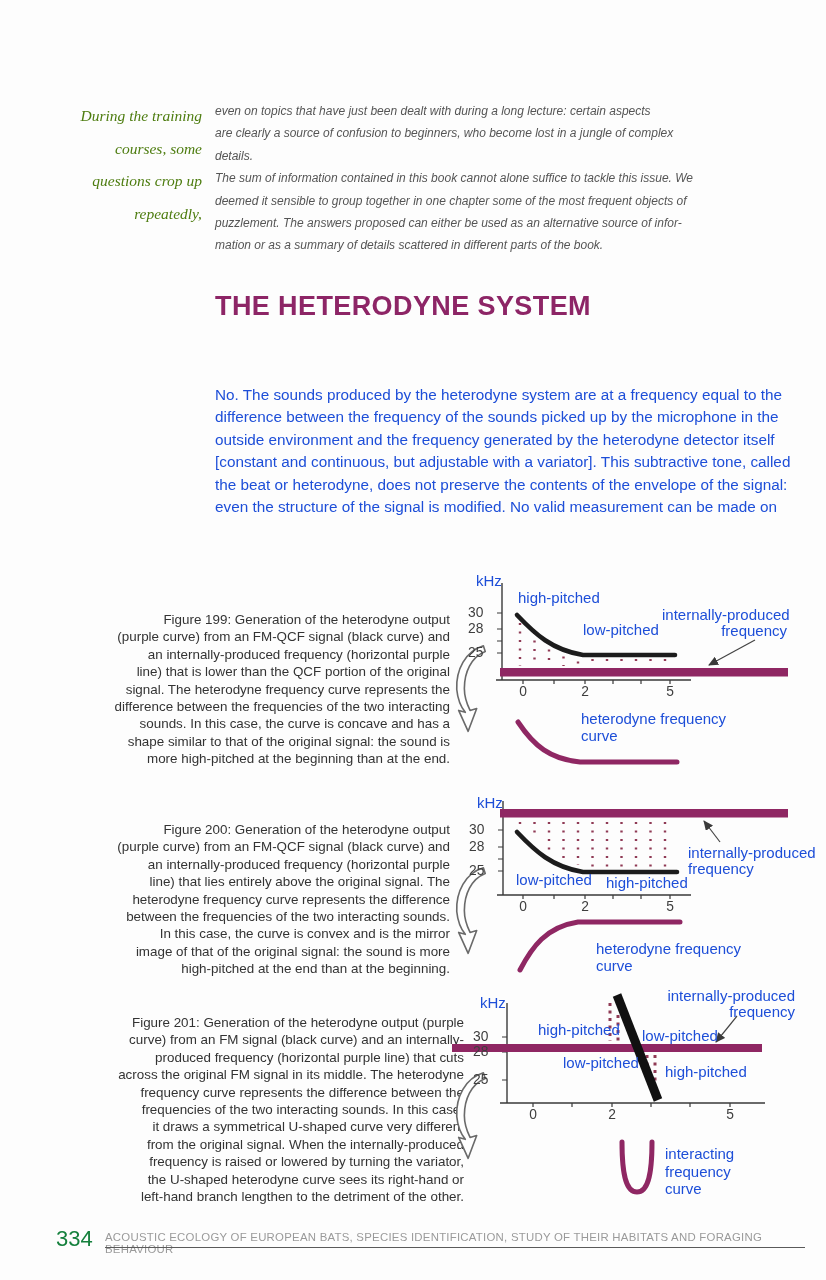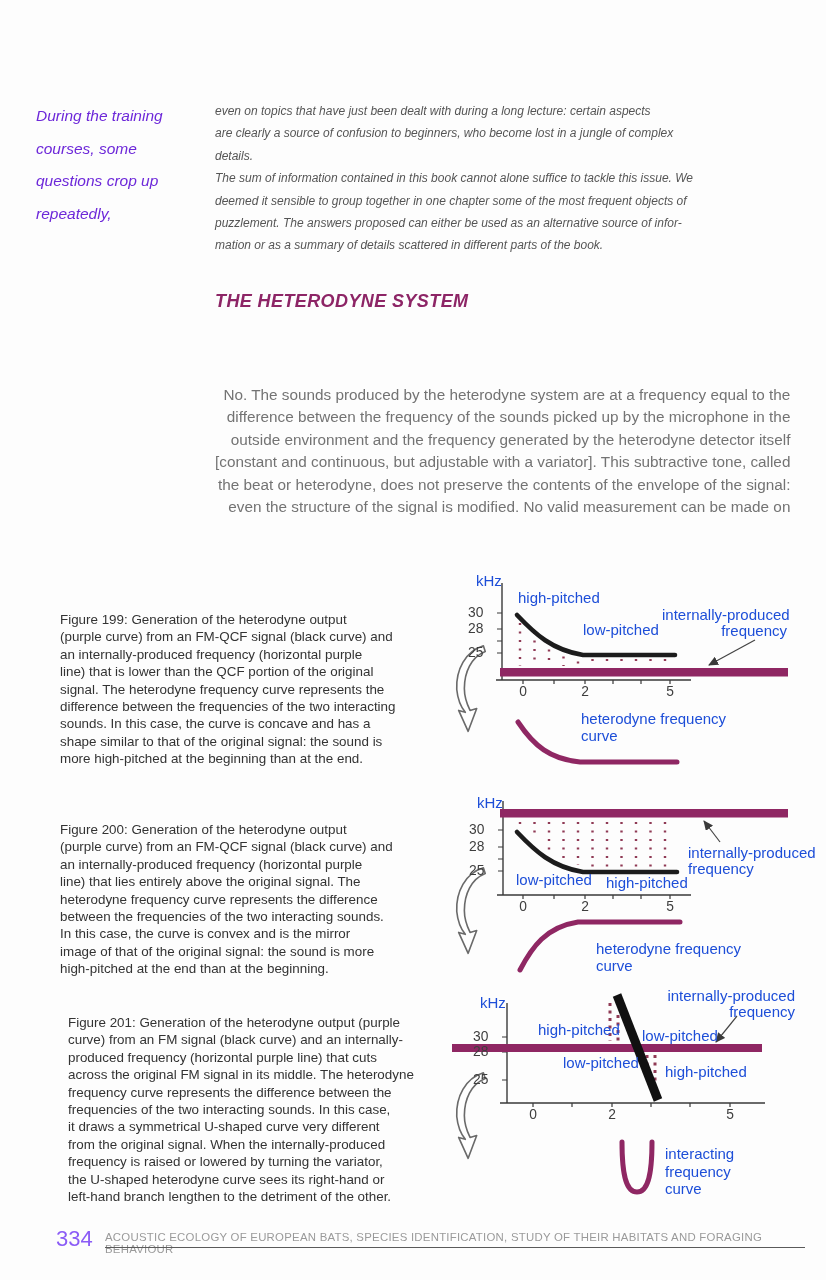--- a/index.html
+++ b/index.html
@@ -1,42 +1,42 @@
 <!DOCTYPE html>
 <html><head>
 <meta charset="utf-8">
 <style>
   html,body{margin:0;padding:0;background:#e8e8e8;}
   .page{position:relative;width:826px;height:1280px;background:#fdfdfd;overflow:hidden;
         font-family:"Liberation Sans", sans-serif;color:#4b4b4b;}
   .abs{position:absolute;}
   .pre{white-space:pre;}
-  .margin-note{left:36px;top:100px;width:166px;font-style:italic;
-      font-size:15.5px;line-height:32.6px;color:#6d28d9;font-weight:500;}
+  .margin-note{left:36px;top:100px;width:166px;text-align:right;font-style:italic;
+      font-size:15.5px;line-height:32.6px;color:#4d7c0f;font-weight:500;font-family:Liberation Serif, serif;}
   .intro{left:215px;top:100px;width:590px;font-style:italic;font-size:12px;
       line-height:22.4px;color:#555;}
-  .sec-title{left:215px;top:291px;font-size:18px;font-weight:bold;color:#8d2566;letter-spacing:.4px;font-style:italic;}
+  .sec-title{left:215px;top:291px;font-size:27px;font-weight:bold;color:#8d2566;letter-spacing:.4px;}
   .question{left:215px;top:338px;font-size:15.5px;font-weight:bold;color:#8d2566;line-height:21.5px;}
-  .answer{left:215px;top:384px;font-size:15.3px;line-height:22.4px;color:#737373;text-align:right;}
-  .fig-caption{width:390px;text-align:left;font-size:13.4px;line-height:17.4px;
+  .answer{left:215px;top:384px;font-size:15.3px;line-height:22.4px;color:#1d4ed8;}
+  .fig-caption{width:390px;text-align:right;font-size:13.4px;line-height:17.4px;
       color:#333;font-weight:500;}
   .cap1{left:60px;top:611px;}
   .cap2{left:60px;top:821px;}
   .cap3{left:68px;top:1014px;width:396px;}
   .fig{left:450px;width:376px;}
   .fig1{top:570px;height:222px;}
   .fig2{top:795px;height:205px;}
   .fig3{top:985px;height:228px;}
   .fig svg{position:absolute;left:0;top:0;}
   .dlab{position:absolute;font-size:15px;color:#1d4ed8;line-height:16px;}
   .tick{position:absolute;font-size:13.8px;color:#3e3e3e;width:26px;}
   .tr{text-align:left;}
   .tc{text-align:center;width:14px;}
   .int-r{text-align:right;}
-  .footer-num{left:56px;top:1226px;font-size:22px;color:#8b5cf6;}
+  .footer-num{left:56px;top:1226px;font-size:22px;color:#15803d;}
   .footer-title{left:105px;top:1231px;font-size:11.4px;color:#9a9a9a;letter-spacing:.25px;}
   .footer-rule{left:105px;top:1247px;width:700px;height:0;border-top:1.6px solid #5a5a5a;}
 </style>
 </head>
 <body>
 
 <div class="page">
 
   <svg width="0" height="0" style="position:absolute">
     <defs>

